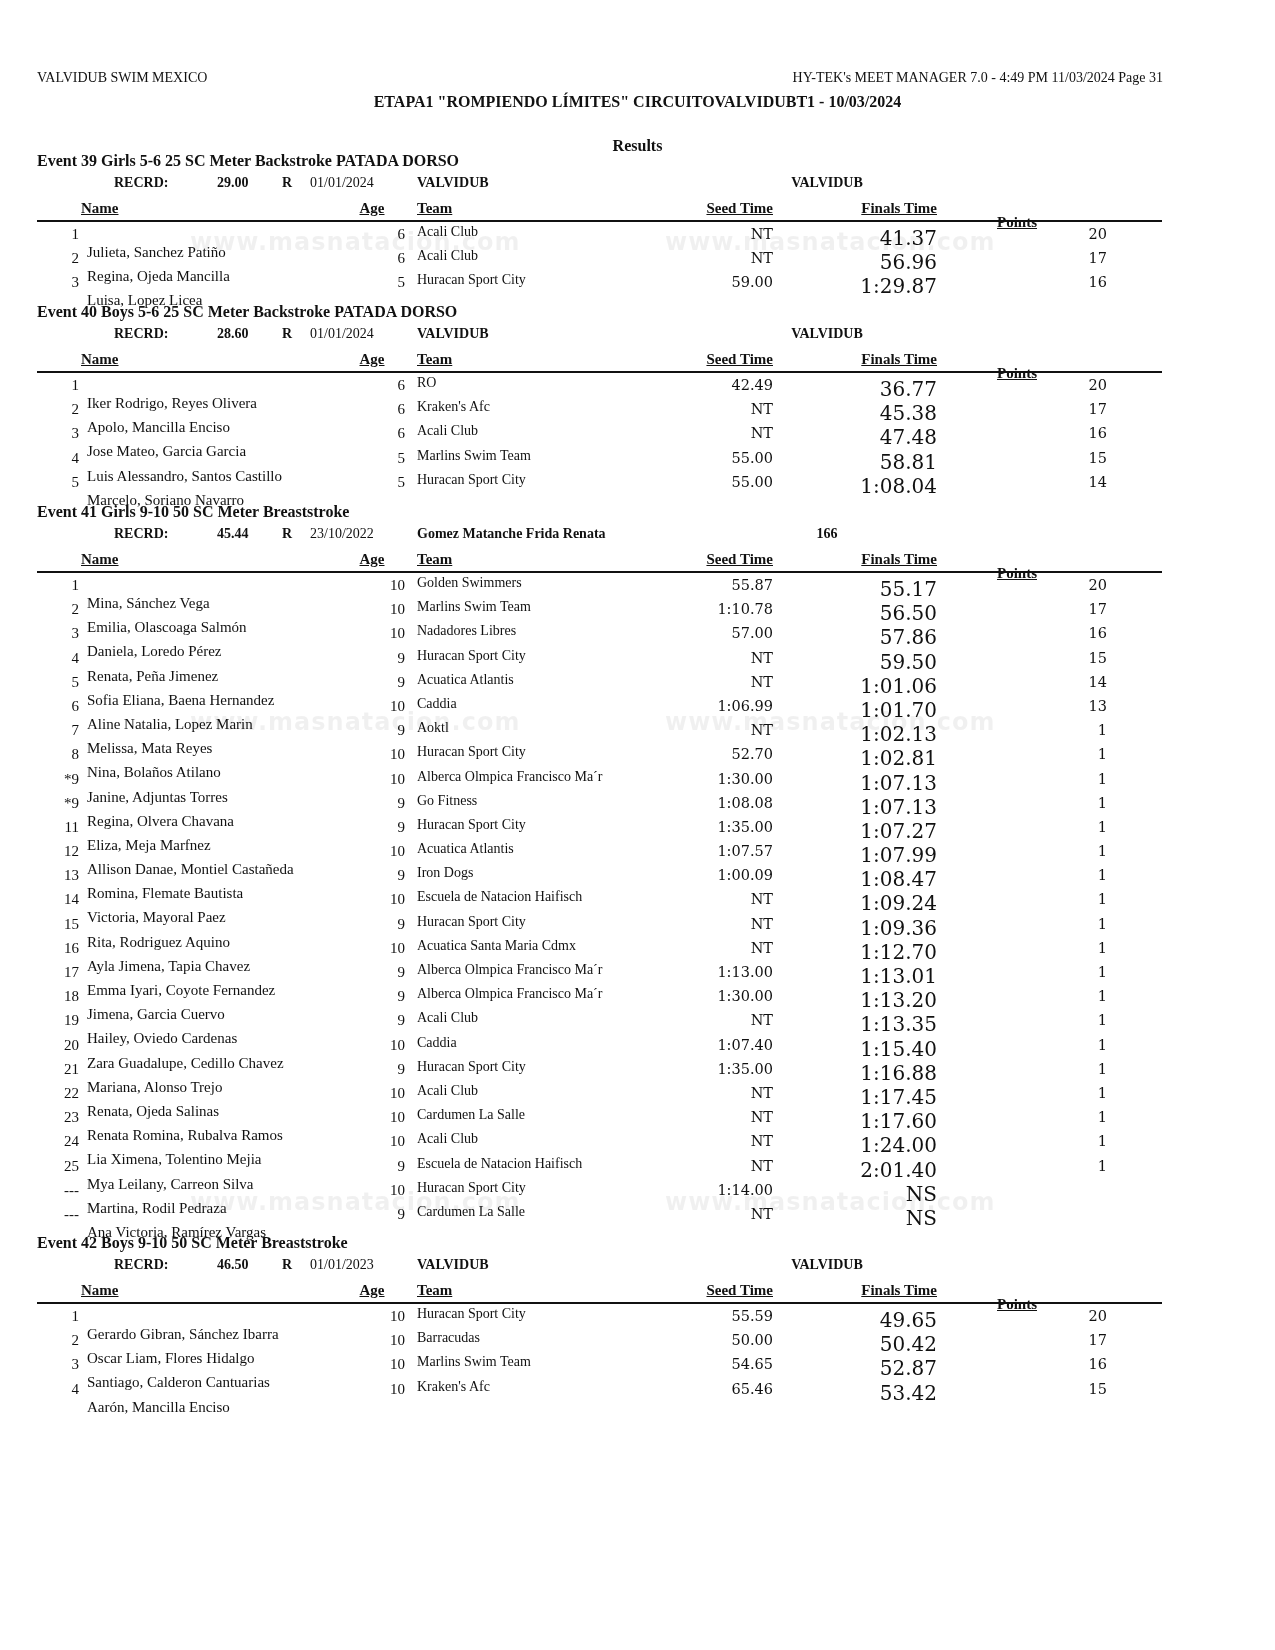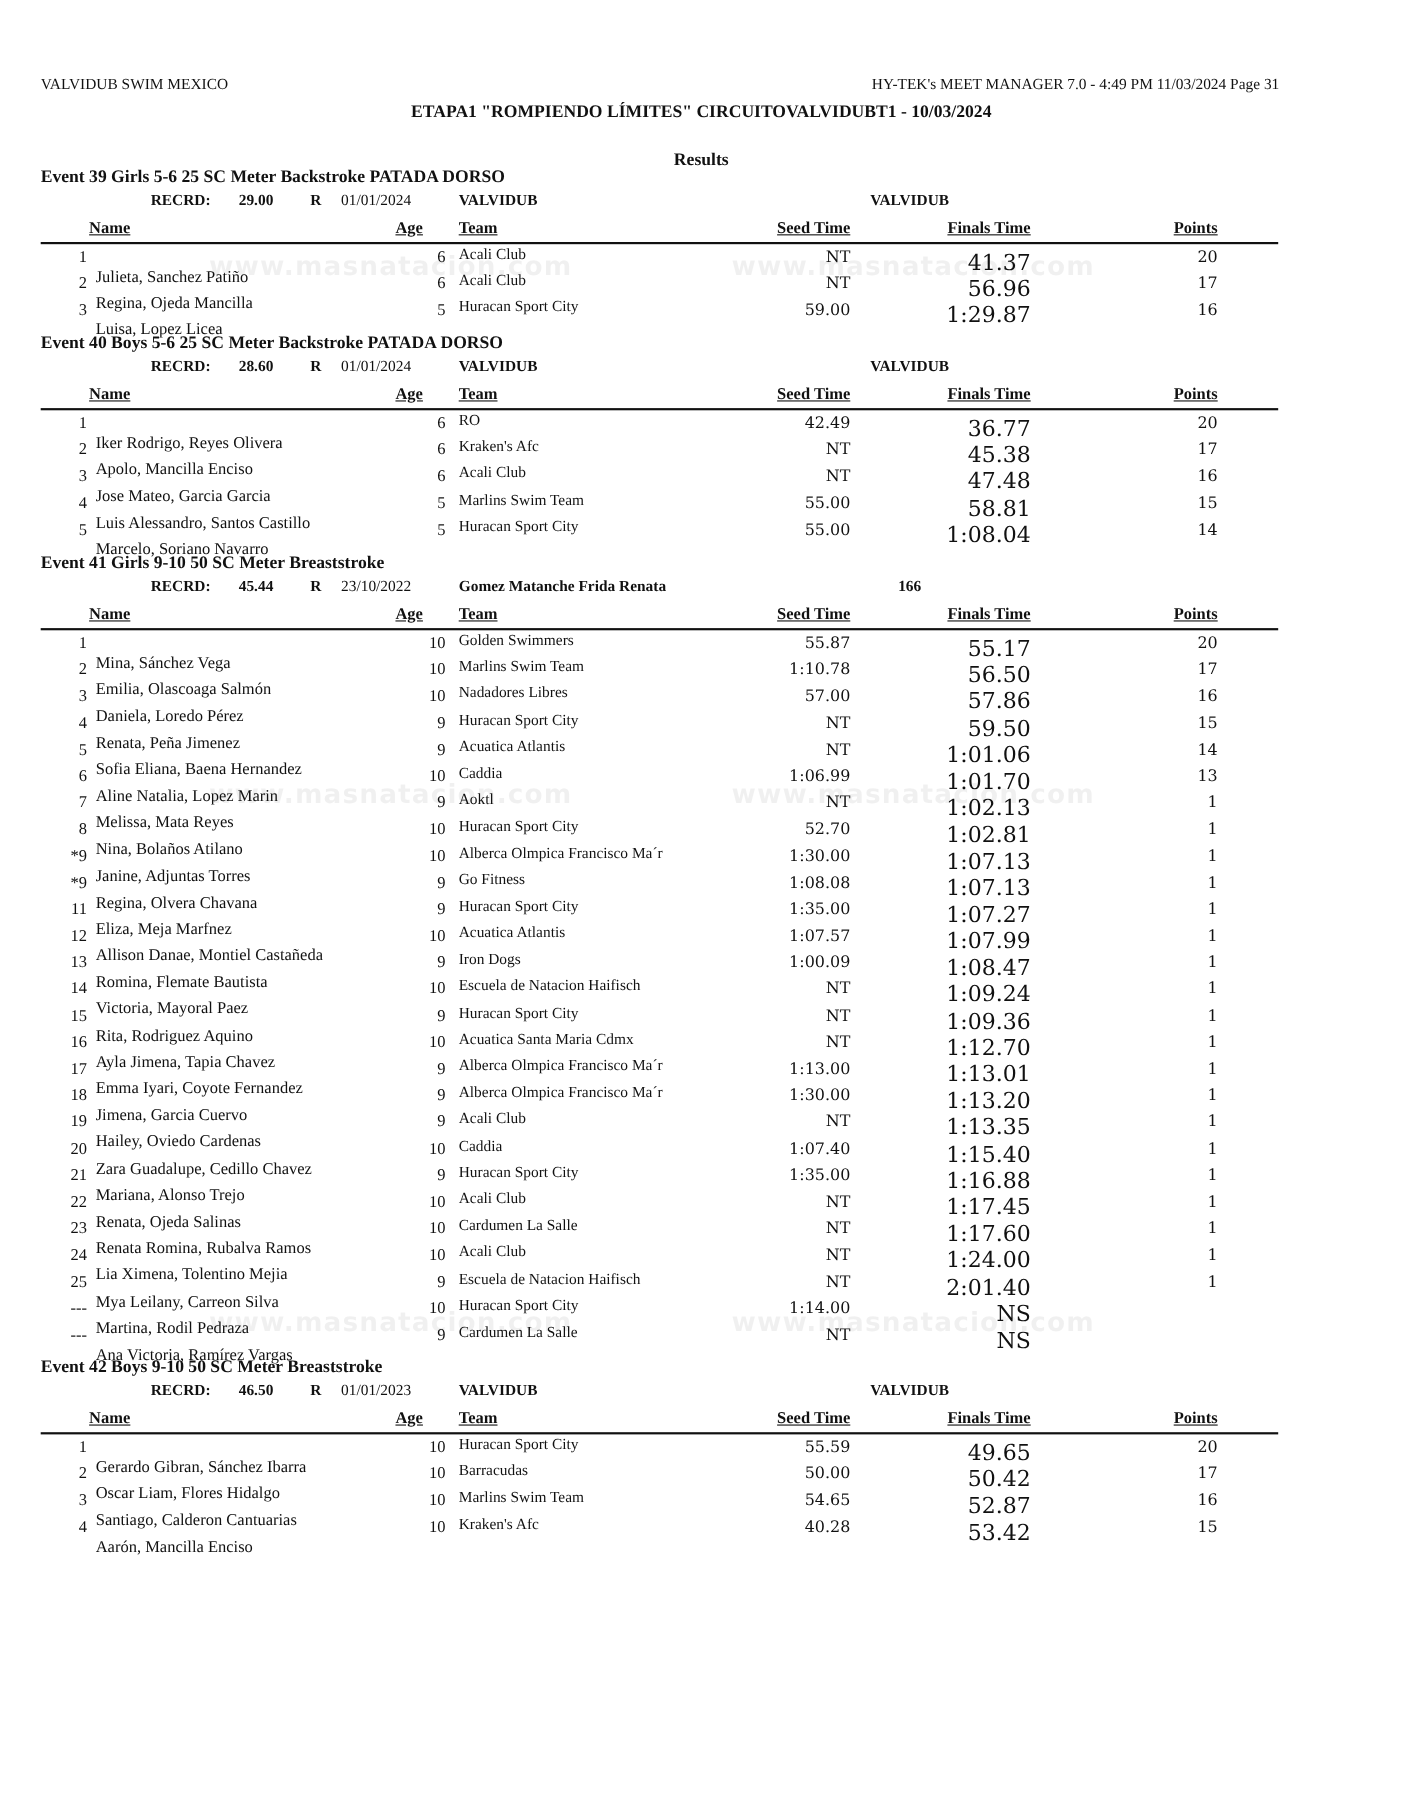--- a/index.html
+++ b/index.html
@@ -10,35 +10,35 @@
   }
   .hdr-left { position: absolute; left: 37px; top: 70px; font-size: 14px; font-family: "Liberation Serif", serif; }
   .hdr-right { position: absolute; right: 112px; top: 70px; font-size: 14px; font-family: "Liberation Serif", serif; }
   .title { position: absolute; left: 0; width: 1275px; text-align: center; top: 93px; font-size: 16px; font-weight: bold; font-family: "Liberation Serif", serif; }
   .subtitle { position: absolute; left: 0; width: 1275px; text-align: center; top: 137px; font-size: 16px; font-weight: bold; font-family: "Liberation Serif", serif; }
 
   .event { position: absolute; left: 37px; width: 1125px; }
   .event-title { font-size: 16px; font-weight: bold; height: 22px; line-height: 22px; font-family: "Liberation Serif", serif; }
   .rec-row { position: relative; height: 24px; font-size: 14px; font-weight: bold; font-family: "Liberation Serif", serif; }
   .rec-row span { position: absolute; top: 3px; }
-  .rec-label { left: 100px; }
+  .rec-label { left: 77px; }
   .rec-time { left: 180px; width: 80px; }
   .rec-flag { left: 245px; }
   .rec-date { left: 273px; font-weight: normal; }
   .rec-holder { left: 380px; }
   .rec-team { left: 730px; width: 120px; text-align: center; }
 
   .col-head { position: relative; height: 24px; border-bottom: 2px solid #111; font-size: 15px; font-weight: bold; font-family: "Liberation Serif", serif; }
   .col-head span { position: absolute; top: 4px; text-decoration: underline; }
   .ch-name { left: 44px; }
   .ch-age { left: 310px; width: 50px; text-align: center; font-family: Liberation Serif, serif; }
   .ch-team { left: 380px; }
   .ch-seed { left: 620px; width: 116px; text-align: right; }
   .ch-finals { left: 760px; width: 140px; text-align: right; }
-  .ch-points { left: 960px; width: 110px; text-align: right; }
+  .ch-points { left: 960px; width: 110px; text-align: left; margin-top: 14px; }
 
   .row { position: relative; height: 24.2px; font-size: 15px; font-family: "Liberation Serif", serif; }
   .row span { position: absolute; top: 4px; white-space: nowrap; }
   .c-place { left: 0; width: 42px; text-align: right; }
   .c-name { left: 50px; width: 262px; overflow: hidden; margin-top: 18px; }
   .c-age { left: 318px; width: 50px; text-align: right; }
   .c-team { left: 380px; width: 232px; overflow: hidden; font-size: 14px; top: 2px !important; }
   .c-seed { left: 620px; width: 116px; text-align: right; font-family: "DejaVu Serif", serif; font-size: 14.5px; }
   .c-finals { left: 760px; width: 140px; text-align: right; font-family: "DejaVu Serif", serif; font-size: 20px; }
   .c-points { left: 960px; width: 110px; text-align: right; font-family: "DejaVu Serif", serif; font-size: 14.5px; }
@@ -469,21 +469,21 @@
         <span class="c-team">Marlins Swim Team</span>
         <span class="c-seed">54.65</span>
         <span class="c-finals">52.87</span>
         <span class="c-points">16</span>
       </div>
       <div class="row">
         <span class="c-place">4</span>
         <span class="c-name">Aarón, Mancilla Enciso</span>
         <span class="c-age">10</span>
         <span class="c-team">Kraken's Afc</span>
-        <span class="c-seed">40.28</span>
+        <span class="c-seed">65.46</span>
         <span class="c-finals">53.42</span>
         <span class="c-points">15</span>
       </div>
     </div>
   </div>
 
 <div class="watermark" style="left:190px;top:228px;">www.masnatacion.com</div>
 <div class="watermark" style="left:665px;top:228px;">www.masnatacion.com</div>
 <div class="watermark" style="left:190px;top:708px;">www.masnatacion.com</div>
 <div class="watermark" style="left:665px;top:708px;">www.masnatacion.com</div>

